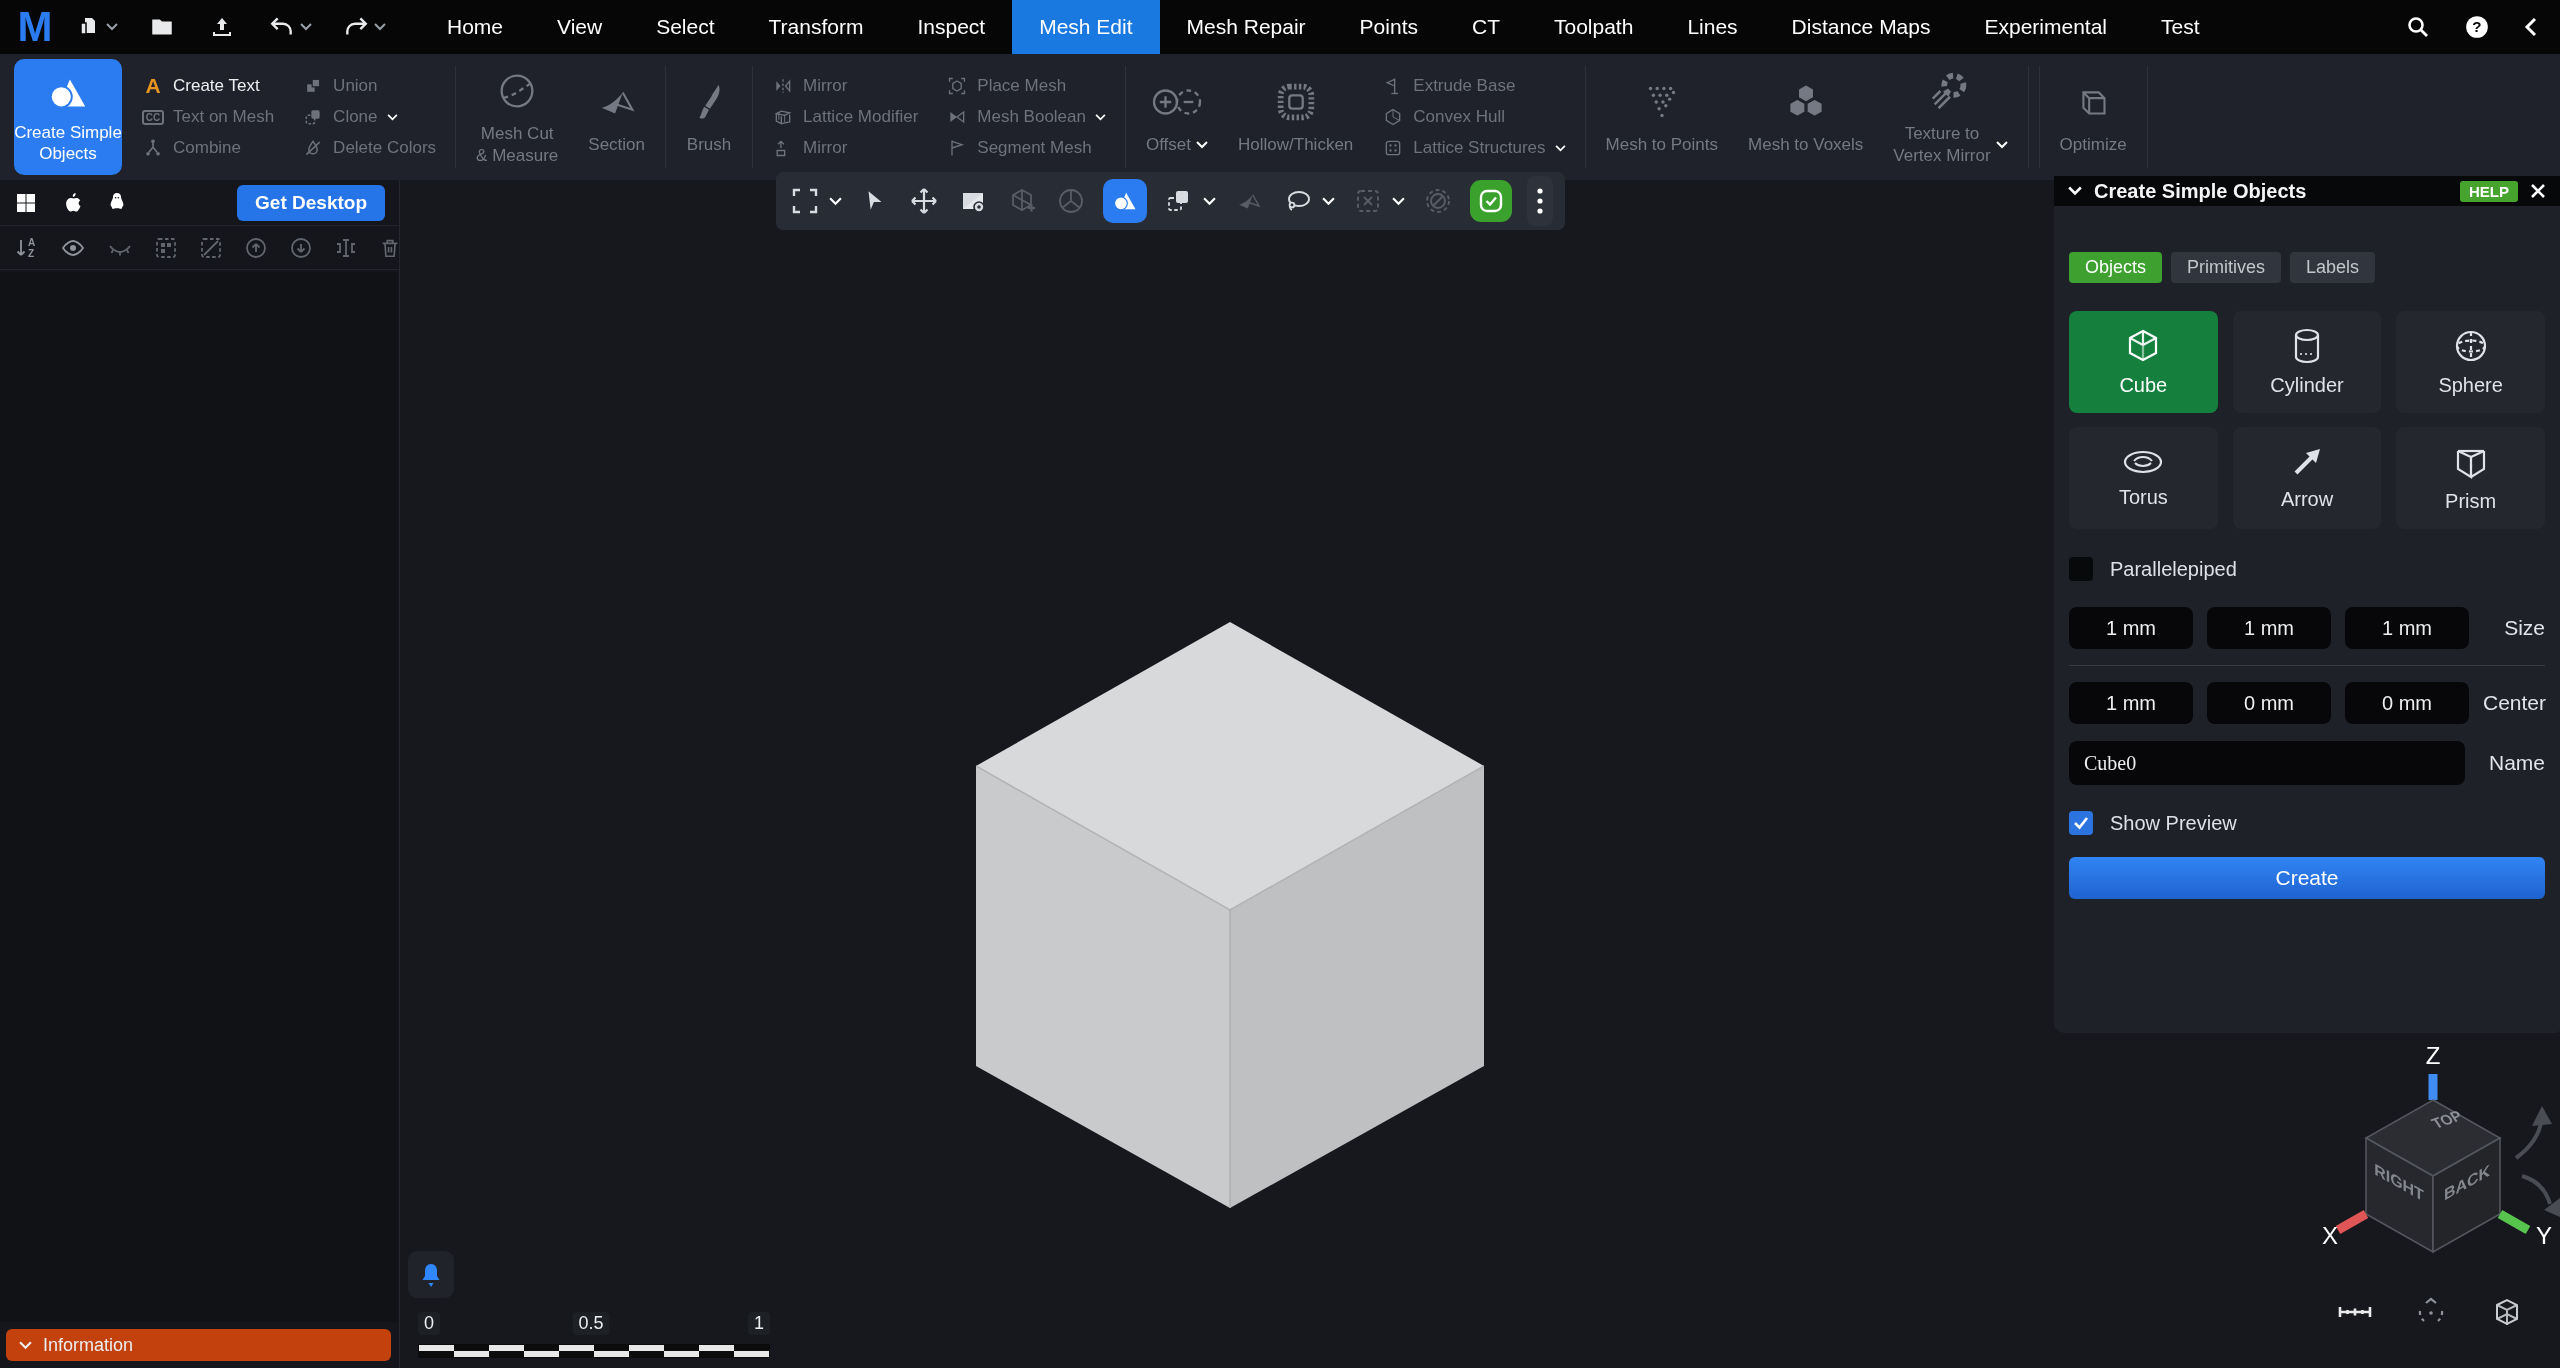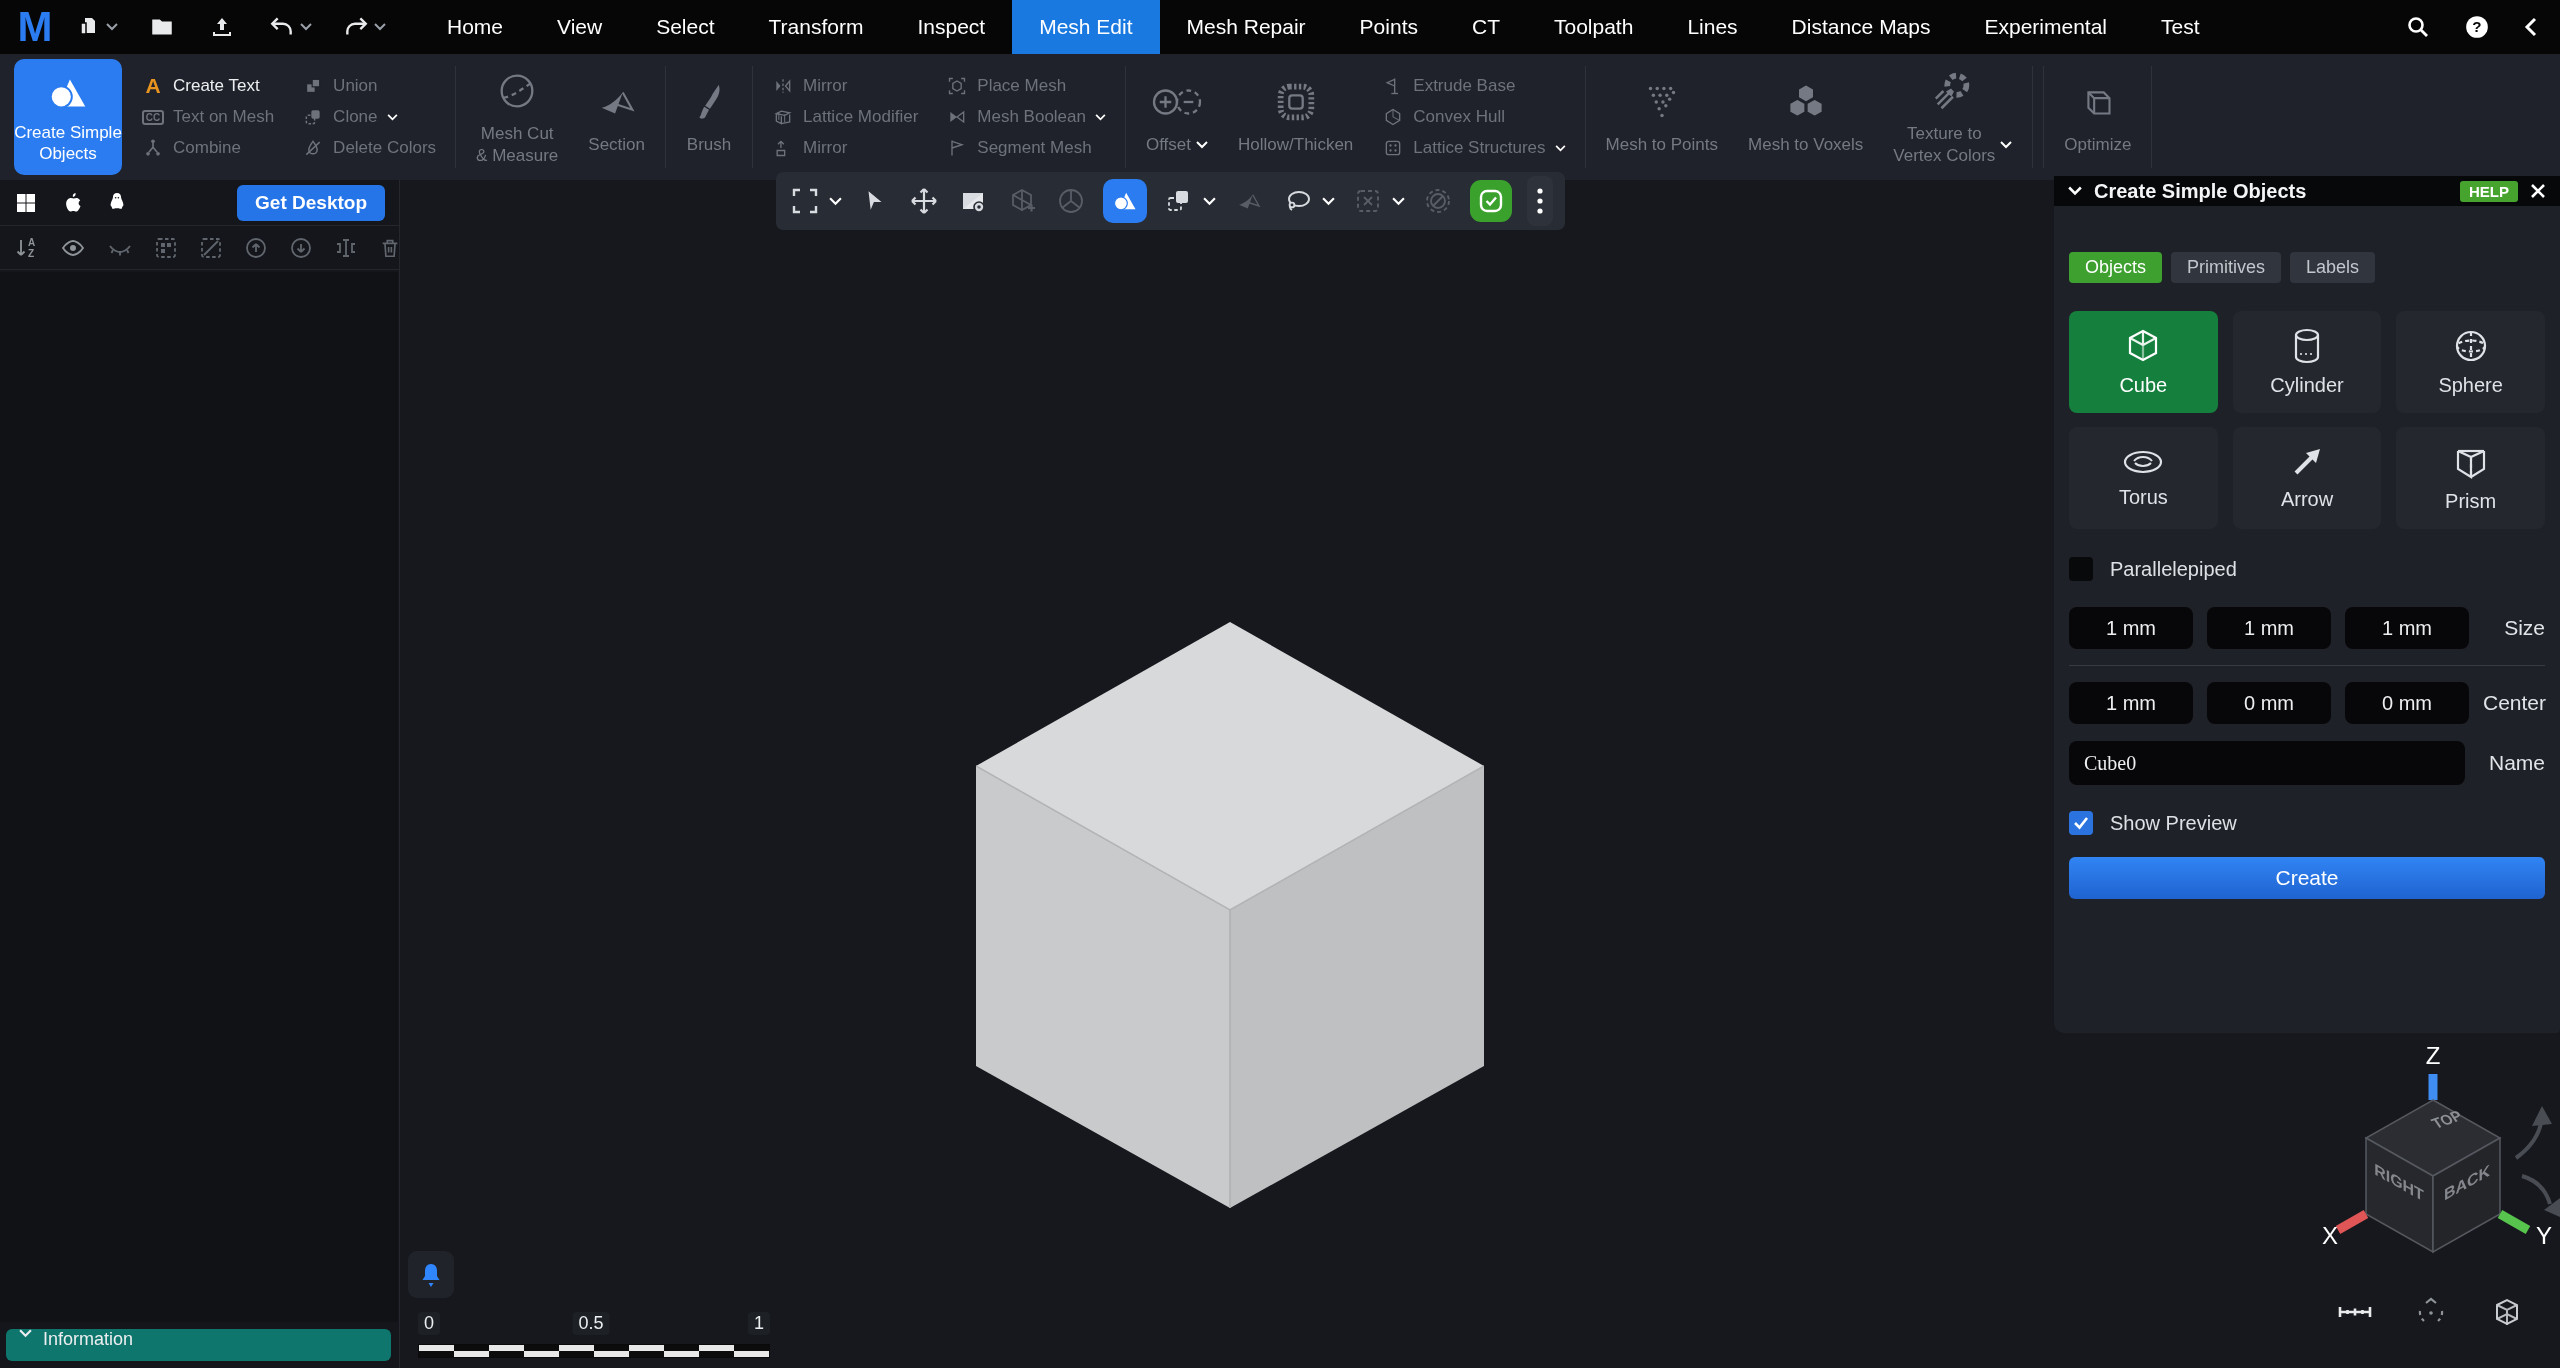--- a/index.html
+++ b/index.html
@@ -42,22 +42,22 @@
   .chev-w { color:#fff; }
 
   
   .left-panel { position:absolute; top:180px; left:0; width:400px; bottom:0; background:#14161b; border-right:1px solid #24272e; z-index:3; }
   .lp-row1 { height:46px; display:flex; align-items:center; gap:22px; padding:0 14px; border-bottom:1px solid #23262d; color:#e8eaec; }
   .get-desktop { margin-left:auto; background:#2575e8; color:#fff; font-weight:bold; font-size:19px; padding:7px 18px; border-radius:6px; white-space:nowrap; }
   .lp-row2 { height:44px; display:flex; align-items:center; gap:21px; padding:0 15px; border-bottom:1px solid #23262d; }
   .lp-ic { display:flex; align-items:center; justify-content:center; color:#8f949b; }
   .lp-ic.dim { color:#61666e; }
   .lp-list { position:absolute; top:92px; bottom:46px; left:0; right:1px; background:#101216; }
-  .info-bar { position:absolute; left:6px; right:8px; bottom:7px; height:32px; background:#0f766e; border-radius:6px;
-              display:flex; gap:11px; padding:0 13px; color:#eceef0; font-size:18px; }
+  .info-bar { position:absolute; left:6px; right:8px; bottom:7px; height:32px; background:#c2410c; border-radius:6px;
+              display:flex; align-items:center; gap:11px; padding:8px 13px; color:#eceef0; font-size:18px; }
 
   
   .viewport { position:absolute; top:180px; left:401px; right:0; bottom:0; background:#17181d; }
   .vp-toolbar { position:absolute; left:776px; top:172px; height:58px; background:#282c34; border-radius:7px;
                 display:flex; align-items:center; padding:0 12px; gap:15px; z-index:6; }
   .vt-btn { width:34px; height:34px; display:flex; align-items:center; justify-content:center; color:#d8dbdf; }
   .vt-btn.dim { color:#585d66; }
   .vt-chev { width:14px; margin-left:-8px; color:#fff; display:flex; align-items:center; }
   .vt-active { width:44px; height:44px; background:#2b7cf0; border-radius:10px; color:#fff; display:flex; align-items:center; justify-content:center; }
   .vt-green { width:42px; height:42px; background:#3aa12c; border-radius:11px; color:#fff; display:flex; align-items:center; justify-content:center; }
@@ -482,21 +482,21 @@
     </div>
 
     <div class="rb-big">
       <span>
           <svg width="46" height="46" viewBox="0 0 48 48">
             <circle cx="28" cy="18" r="10" stroke="currentColor" stroke-width="6" fill="none" stroke-dasharray="6 4"></circle>
             <path d="M8 38l12-12M6 32l8-8M12 42l12-12" stroke="currentColor" stroke-width="2.6"></path>
           </svg>
         </span>
       <span class="big-label"><span style="white-space:pre-line">Texture to
-Vertex Colors</span><span class="chev chev-w"><svg width="12" height="8" viewBox="0 0 12 8">
+Vertex Mirror</span><span class="chev chev-w"><svg width="12" height="8" viewBox="0 0 12 8">
               <path d="M1 1l5 5 5-5" stroke="#fff" stroke-width="2" fill="none"></path>
             </svg></span></span>
     </div>
 
     <div class="rb-div"></div>
 
 
     <div class="rb-div"></div>
 
     <div class="rb-big">

